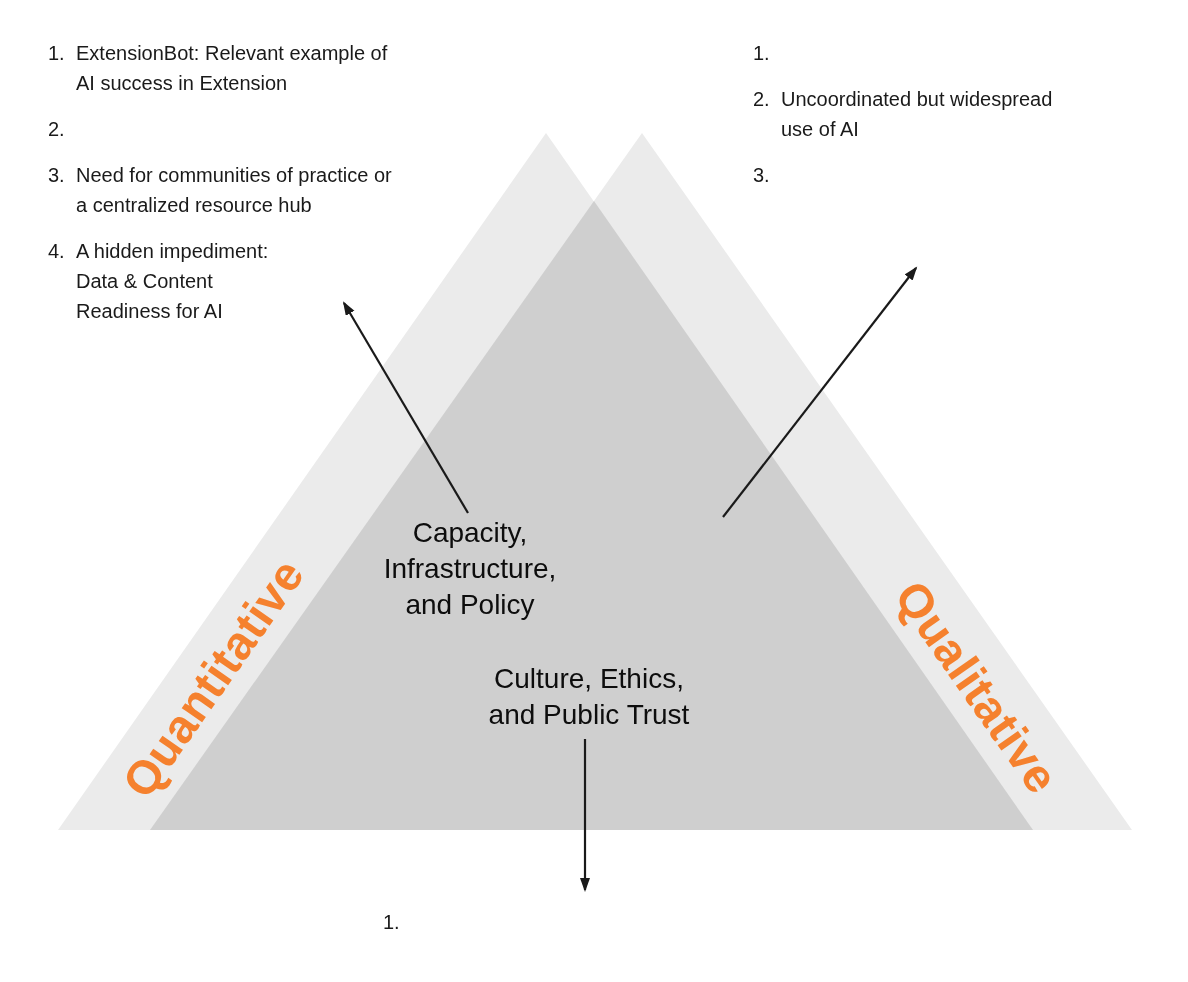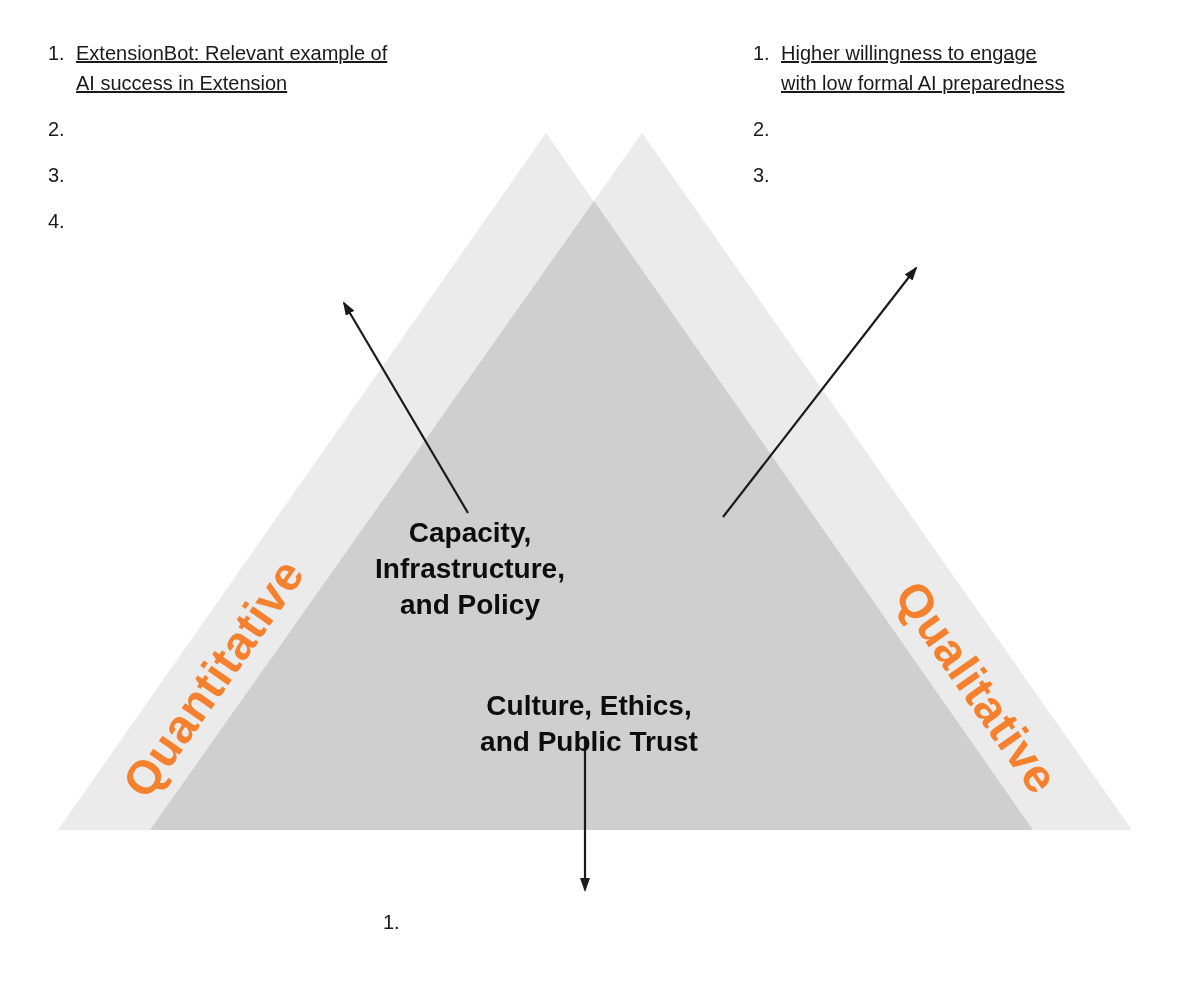--- a/index.html
+++ b/index.html
@@ -2,22 +2,22 @@
 <html><head>
 <meta charset="utf-8">
 <style>
   html,body{margin:0;padding:0;background:#ffffff;}
   body{font-family:"Liberation Sans", sans-serif;}
   .canvas{position:relative;width:1188px;height:982px;background:#ffffff;overflow:hidden;color:#1a1a1a;}
   svg.layer{position:absolute;left:0;top:0;width:1188px;height:982px;}
   .list{position:absolute;display:flex;flex-direction:column;gap:16px;font-size:20px;line-height:30px;color:#1a1a1a;}
   .list-item{display:flex;align-items:flex-start;}
   .list-num{flex:none;width:28px;}
-  .list-text{white-space:pre-line;text-decoration:underline;}
-  .theme-label{position:absolute;transform:translateX(-50%);font-weight:bold;font-size:28px;line-height:36px;text-align:center;white-space:pre-line;color:#0d0d0d;}
+  .list-text{white-space:pre-line;}
+  .theme-label{position:absolute;transform:translateX(-50%);font-weight:normal;font-size:28px;line-height:36px;text-align:center;white-space:pre-line;color:#0d0d0d;}
   .side-label{position:absolute;font-weight:bold;font-size:47px;letter-spacing:0.5px;color:#F5812E;white-space:nowrap;}
   .side-label.quant{left:213px;top:678px;transform:translate(-50%,-50%) rotate(-55deg);}
   .side-label.qual{left:977px;top:687px;transform:translate(-50%,-50%) rotate(55deg);}
 </style>
 </head>
 <body>
 
 <div class="canvas">
 
   <svg class="layer" viewBox="0 0 1188 982" xmlns="http://www.w3.org/2000/svg">
@@ -35,48 +35,53 @@
     <line x1="723" y1="517" x2="916" y2="268" stroke-width="2.2" marker-end="url(#arrowhead)" stroke="#1A1A1A"></line>
     <line x1="585" y1="739" x2="585" y2="890" stroke-width="2.2" marker-end="url(#arrowhead)" stroke="#1A1A1A"></line>
   </svg>
 
   <div class="side-label quant">Quantitative</div>
   <div class="side-label qual">Qualitative</div>
 
   <div class="theme-label" style="left:470px;top:515px;">Capacity,
 Infrastructure,
 and Policy</div>
-  <div class="theme-label" style="left:589px;top:688px;">Culture, Ethics,
+  <div class="theme-label" style="left:589px;top:661px;">Culture, Ethics,
 and Public Trust</div>
 
   <div class="list" style="left:48px;top:38px;width:380px;">
     <div class="list-item">
       <span class="list-num">1.</span>
       <span class="list-text">ExtensionBot: Relevant example of
 AI success in Extension</span>
     </div>
     <div class="list-item">
       <span class="list-num">2.</span>
     </div>
     <div class="list-item">
       <span class="list-num">3.</span>
+      <span class="list-text">Need for communities of practice or
+a centralized resource hub</span>
     </div>
     <div class="list-item">
       <span class="list-num">4.</span>
+      <span class="list-text">A hidden impediment:
+Data &amp; Content
+Readiness for AI</span>
     </div>
   </div>
 
   <div class="list" style="left:753px;top:38px;width:370px;">
     <div class="list-item">
       <span class="list-num">1.</span>
-      <span class="list-text">Higher willingness to engage
-with low formal AI preparedness</span>
     </div>
     <div class="list-item">
       <span class="list-num">2.</span>
+      <span class="list-text">Uncoordinated but widespread
+use of AI</span>
     </div>
     <div class="list-item">
       <span class="list-num">3.</span>
     </div>
   </div>
 
   <div class="list" style="left:383px;top:907px;width:420px;">
     <div class="list-item">
       <span class="list-num" style="width:25px;">1.</span>
     </div>

